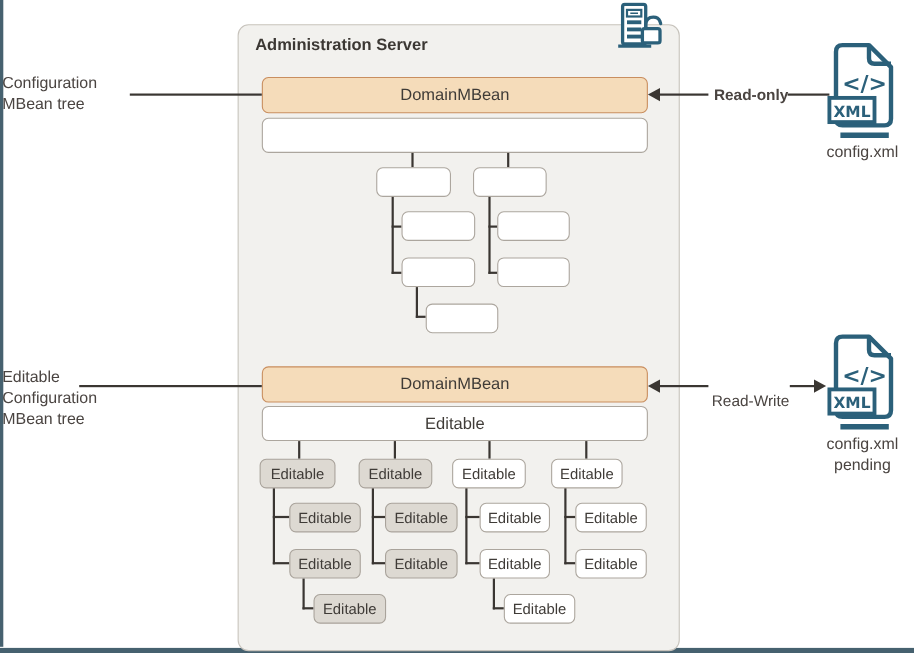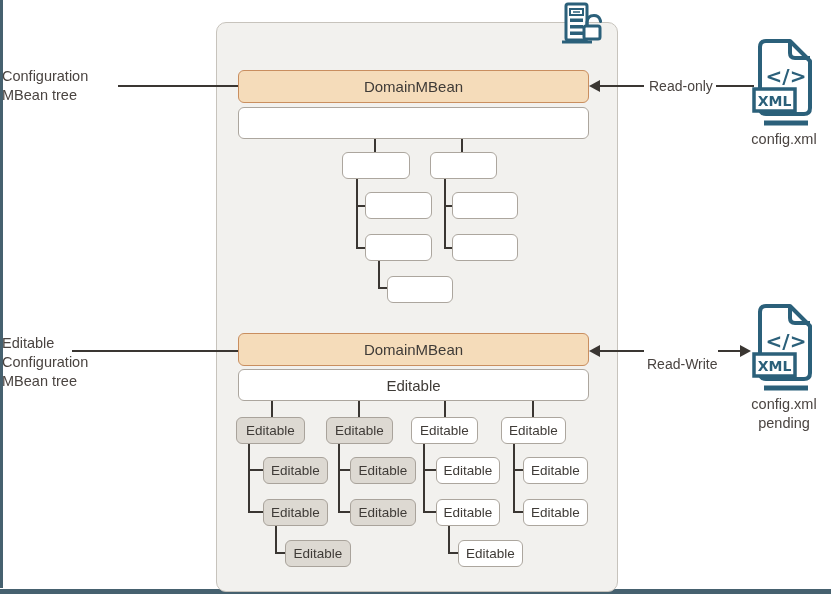--- a/index.html
+++ b/index.html
@@ -34,20 +34,21 @@
 </style>
 </head>
 <body>
 
 <div class="stage">
 
   <div class="abs frame-left"></div>
   <div class="abs frame-bottom"></div>
 
   <div class="abs container"></div>
+  <div class="abs title">Administration Server</div>
 
   <div class="abs" style="left:552px;top:2px;">
     <svg width="54" height="44" viewBox="0 0 54 44">
       <rect x="14" y="2" width="21" height="36" rx="2" fill="#ffffff" stroke="#2B607A" stroke-width="3"></rect>
       <rect x="18" y="7" width="13" height="6" fill="none" stroke="#2B607A" stroke-width="2"></rect>
       <line x1="21" y1="10" x2="28" y2="10" stroke="#2B607A" stroke-width="1.5"></line>
       <rect x="18" y="16.5" width="13" height="3.5" fill="#2B607A"></rect>
       <rect x="18" y="23" width="13" height="3.5" fill="#2B607A"></rect>
       <rect x="18" y="29.5" width="13" height="3.5" fill="#2B607A"></rect>
       <line x1="10" y1="40" x2="40" y2="40" stroke="#2B607A" stroke-width="3"></line>
@@ -169,21 +170,21 @@
 
   <div class="abs side-label" style="left:2px;top:334px;">
     <span style="display:block">Editable</span>
     <span style="display:block">Configuration</span>
     <span style="display:block">MBean tree</span>
   </div>
   <div class="abs hline" style="left:72px;top:350px;width:166px;"></div>
 
   <div class="abs arrow-left" style="left:589px;top:80px;"></div>
   <div class="abs hline" style="left:600px;top:85px;width:44px;"></div>
-  <div class="abs arrow-label" style="left:647px;top:78px;">Read-only</div>
+  <div class="abs arrow-label" style="left:647px;top:78px;font-weight:bold;">Read-only</div>
   <div class="abs hline" style="left:716px;top:85px;width:38px;"></div>
 
   <div class="abs" style="left:750px;top:38px;">
     <svg width="68" height="90" viewBox="0 0 68 90">
       <path d="M16 3 H40 L60 23 V70 Q60 76 54 76 H16 Q10 76 10 70 V9 Q10 3 16 3 Z" fill="#ffffff" stroke="#2B607A" stroke-width="4" stroke-linejoin="round"></path>
       <path d="M40 3 V15 Q40 20 45 20 H60" fill="none" stroke="#2B607A" stroke-width="4" stroke-linejoin="round"></path>
       <text x="36" y="45" text-anchor="middle" font-family="DejaVu Sans, sans-serif" font-size="20" font-weight="bold" fill="#2B607A">&lt;/&gt;</text>
       <rect x="4" y="51" width="41" height="22" fill="#ffffff" stroke="#2B607A" stroke-width="3.5"></rect>
       <text x="24.5" y="68" text-anchor="middle" font-family="DejaVu Sans, sans-serif" font-size="14" font-weight="bold" fill="#2B607A">XML</text>
       <line x1="14" y1="85" x2="58" y2="85" stroke="#2B607A" stroke-width="5"></line>

